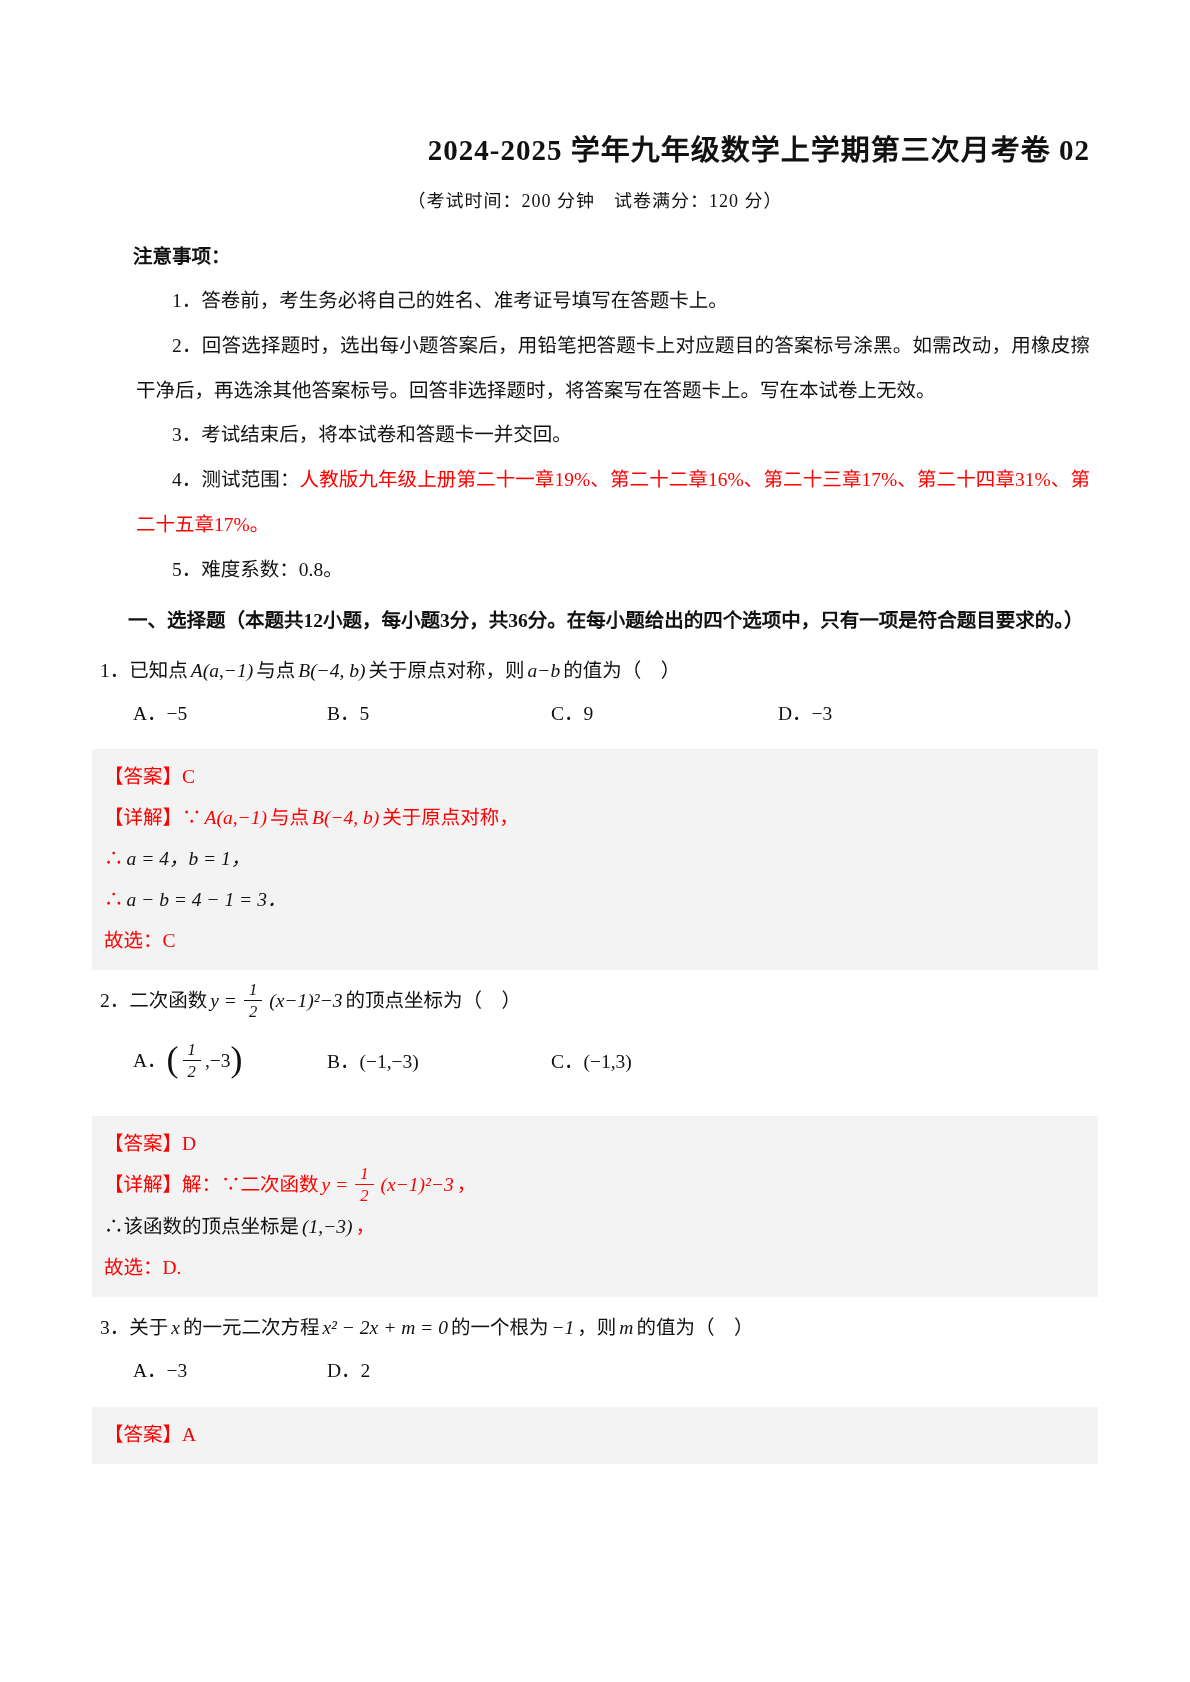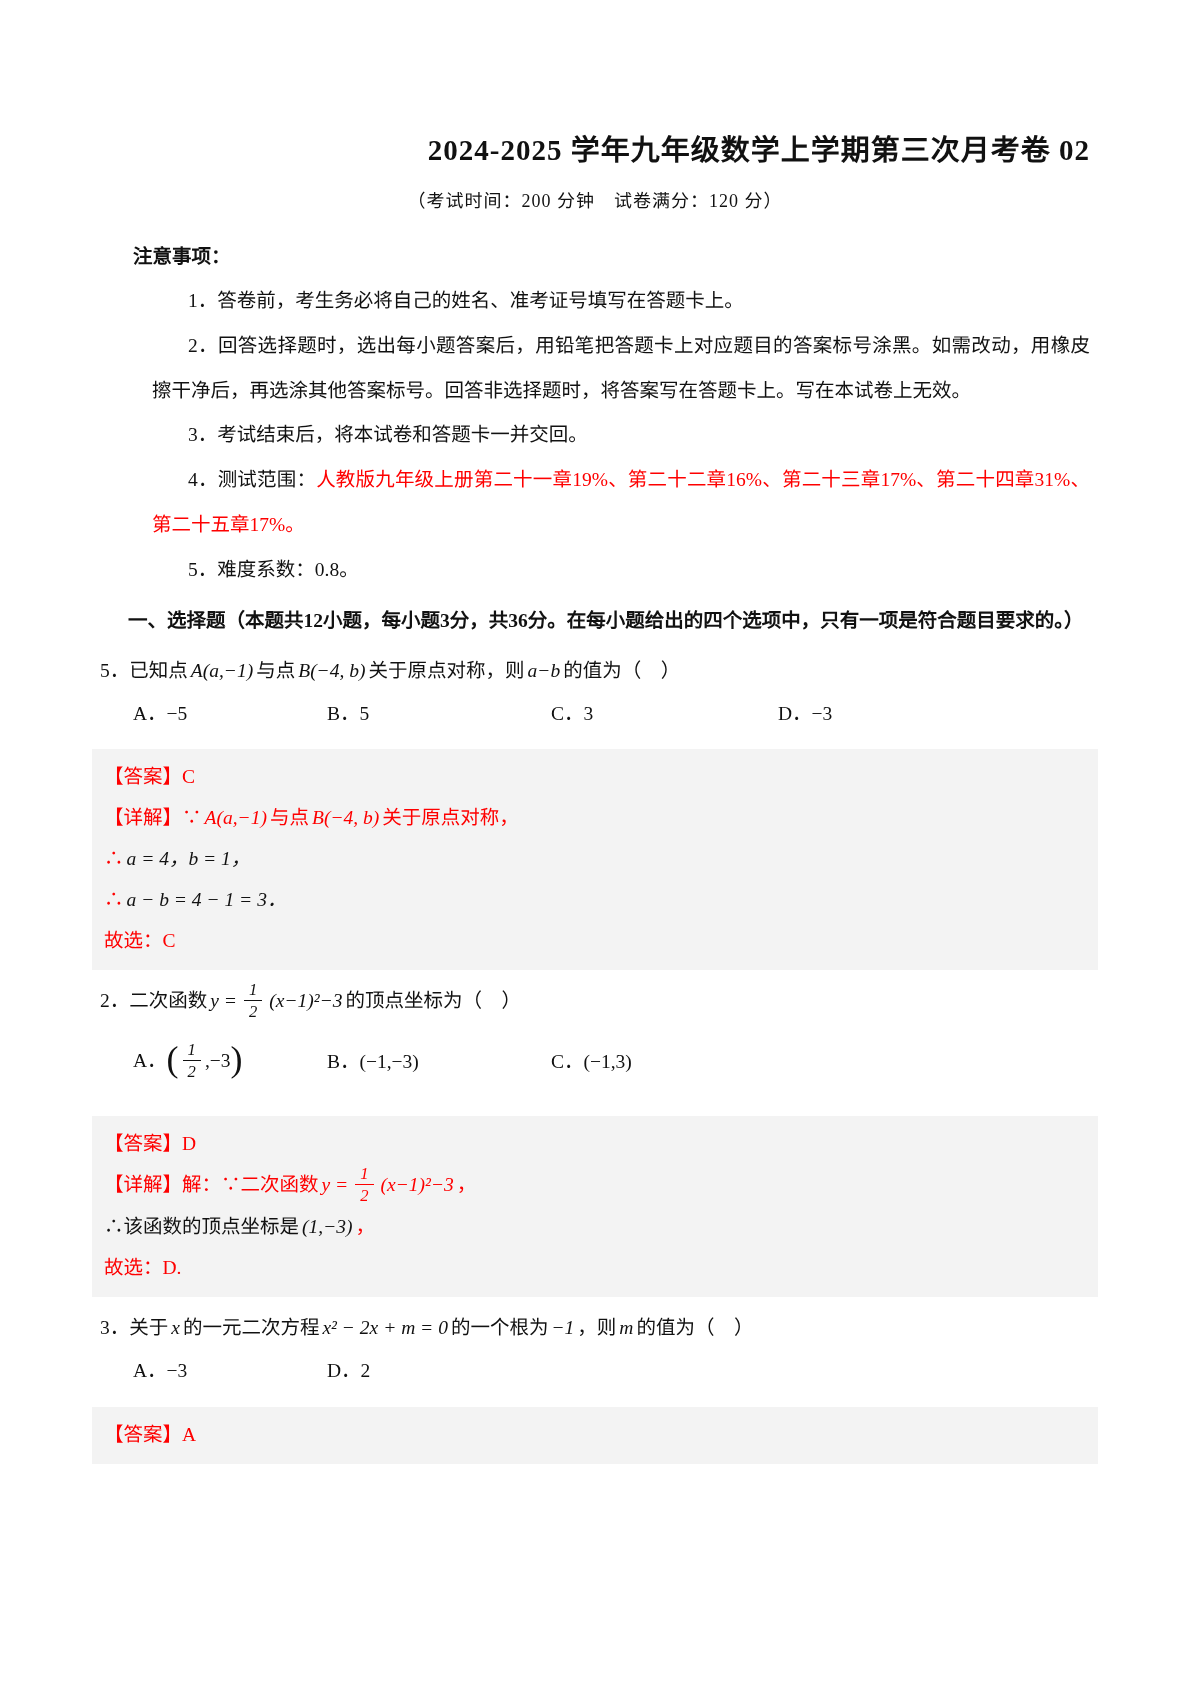--- a/index.html
+++ b/index.html
@@ -10,21 +10,21 @@
     font-size:19.5px; color:#111;
   }
   .page { padding:126px 100px 60px 100px; }
   .title {
     font-size:29px; font-weight:700; text-align:right; letter-spacing:1px;
   }
   .subtitle {
     text-align:center; font-size:18px; margin-top:18px; letter-spacing:1px;
   }
   .notice-header { font-weight:700; margin-top:24px; margin-left:33px; line-height:2.2; }
-  .note { margin-left:52px; text-indent:36px; line-height:2.3; text-align:justify; }
+  .note { margin-left:36px; text-indent:36px; line-height:2.3; text-align:justify; }
   .section-header { font-weight:700; text-indent:28px; line-height:2.3; margin-top:6px; text-align:justify; }
   .stem { line-height:2.2; margin-top:6px; }
   .opt-row { display:flex; margin-left:33px; line-height:2.2; align-items:center;gap:32px; }
   .opt-a { width:162px; } .opt-b { width:192px; } .opt-c { width:195px; } .opt-d { flex:1; }
   .math { font-style:italic; margin:0 3px; }
   .red { color:var(--red,#fe0000); }
   .answer-block {
     background:var(--ans-bg,#f3f3f3);
     margin:14px -8px 10px -8px; padding:8px 12px;
   }
@@ -48,25 +48,25 @@
 
   <p class="notice-header">注意事项：</p>
   <p class="note">1．答卷前，考生务必将自己的姓名、准考证号填写在答题卡上。</p>
   <p class="note">2．回答选择题时，选出每小题答案后，用铅笔把答题卡上对应题目的答案标号涂黑。如需改动，用橡皮擦干净后，再选涂其他答案标号。回答非选择题时，将答案写在答题卡上。写在本试卷上无效。</p>
   <p class="note">3．考试结束后，将本试卷和答题卡一并交回。</p>
   <p class="note"><span>4．测试范围：</span><span class="red">人教版九年级上册第二十一章19%、第二十二章16%、第二十三章17%、第二十四章31%、第二十五章17%。</span></p>
   <p class="note">5．难度系数：0.8。</p>
 
   <p class="section-header">一、选择题（本题共12小题，每小题3分，共36分。在每小题给出的四个选项中，只有一项是符合题目要求的。）</p>
 
-  <p class="stem"><span>5．已知点</span><span class="math">A(a,−1)</span><span>与点</span><span class="math">B(−4, b)</span><span>关于原点对称，则</span><span class="math">a−b</span><span>的值为（　）</span></p>
+  <p class="stem"><span>1．已知点</span><span class="math">A(a,−1)</span><span>与点</span><span class="math">B(−4, b)</span><span>关于原点对称，则</span><span class="math">a−b</span><span>的值为（　）</span></p>
   <div class="opt-row">
     <span class="opt-a">A．−5</span>
     <span class="opt-b">B．5</span>
-    <span class="opt-c">C．3</span>
+    <span class="opt-c">C．9</span>
     <span class="opt-d">D．−3</span>
   </div>
   <div class="answer-block">
     <p><span class="red">【答案】</span><span class="red">C</span></p>
     <p><span class="red">【详解】</span><span class="red">∵</span><span class="red math">A(a,−1)</span><span class="red">与点</span><span class="red math">B(−4, b)</span><span class="red">关于原点对称，</span></p>
     <p><span class="red">∴</span><span class="math">a = 4，b = 1，</span></p>
     <p><span class="red">∴</span><span class="math">a − b = 4 − 1 = 3．</span></p>
     <p><span class="red">故选：C</span></p>
   </div>
 

